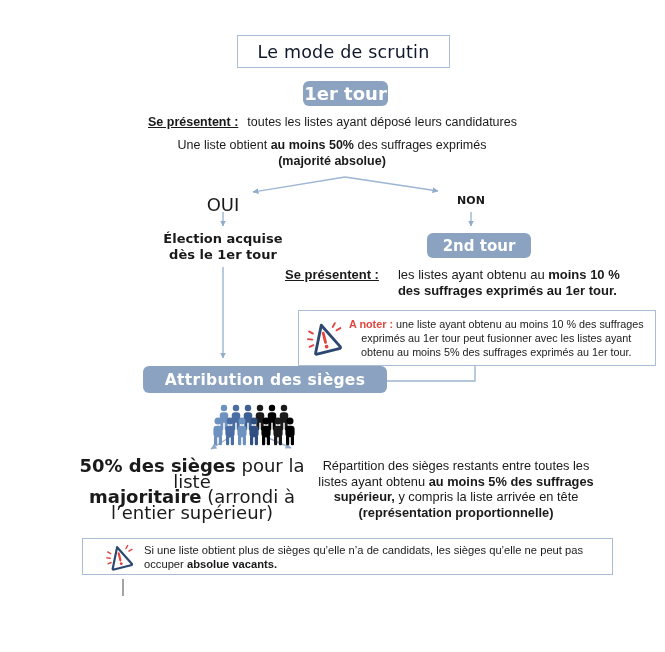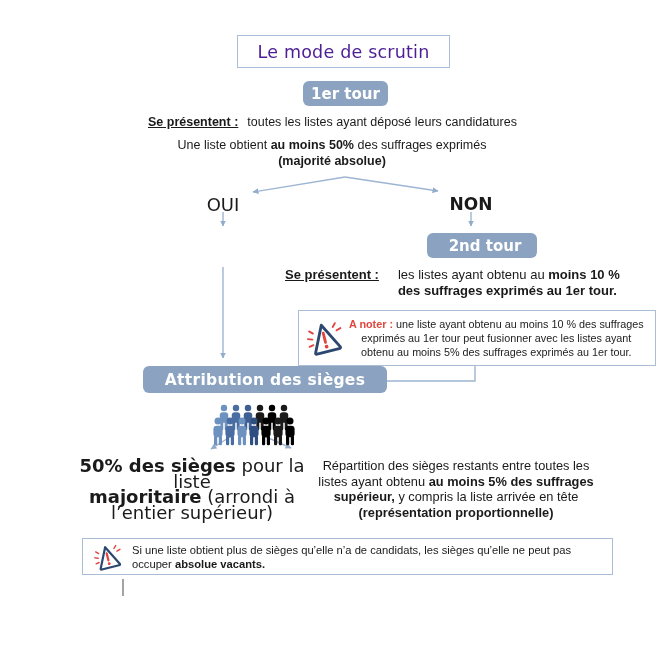--- a/index.html
+++ b/index.html
@@ -6,51 +6,51 @@
   .canvas{position:relative;width:665px;height:652px;background:#ffffff;overflow:hidden;
           font-family:"Liberation Sans",sans-serif;color:#1a1a1a;}
   .fA{font-family:"DejaVu Sans",sans-serif;}
   .fB{font-family:"Liberation Sans",sans-serif;}
   .abs{position:absolute;}
   .overlay{position:absolute;left:0;top:0;z-index:1;pointer-events:none;}
   .z2{z-index:2;}
 
   .title-box{left:237px;top:35px;width:211px;height:31px;border:1.6px solid #a9bdd6;
              display:flex;align-items:center;justify-content:center;
-             font-size:17.5px;letter-spacing:.2px;color:#4c1d95;}
+             font-size:17.5px;letter-spacing:.2px;color:#0f172a;}
   .badge{background:#8ba3c0;color:#fff;border-radius:6px;font-weight:bold;
          display:flex;align-items:center;justify-content:center;}
-  .b1{left:303px;top:81px;width:85px;height:25px;font-size:15px;}
-  .b2{left:427px;top:233px;width:104px;height:25px;font-size:15px;padding-left:6px;}
+  .b1{left:303px;top:81px;width:85px;height:25px;font-size:18px;}
+  .b2{left:427px;top:233px;width:104px;height:25px;font-size:15px;}
   .b3{left:143px;top:366px;width:244px;height:27px;font-size:15.5px;letter-spacing:.3px;}
 
   .present1{left:148px;top:115px;font-size:12.5px;white-space:nowrap;}
   .lbl{font-weight:bold;text-decoration:underline;margin-right:9px;}
   .cond{left:12px;top:137px;width:640px;text-align:center;font-size:12.5px;line-height:16px;}
   .cond .l2{font-weight:bold;}
 
   .oui{left:198px;top:194px;width:50px;text-align:center;font-weight:normal;font-size:18px;}
-  .non{left:446px;top:194px;width:50px;text-align:center;font-weight:bold;font-size:17px;}
+  .non{left:446px;top:194px;width:50px;text-align:center;font-weight:bold;font-size:11px;}
   .acquise{left:138px;top:231px;width:170px;text-align:center;font-weight:bold;
            font-size:13px;line-height:15.5px;}
 
   .present2{left:285px;top:267px;display:flex;gap:10px;font-size:13px;line-height:15.5px;white-space:nowrap;}
   .present2 .b2l{font-weight:bold;}
 
   .note-box{left:298px;top:310px;width:358px;height:56px;border:1.6px solid #a9bdd6;
             display:flex;align-items:center;gap:5px;padding-left:7px;box-sizing:border-box;}
   .note-text{font-size:10.8px;line-height:14px;color:#222;text-align:center;}
   .note-text div{white-space:nowrap;}
   .red{color:#e0453e;font-weight:bold;}
 
   .seat-left{left:72px;top:458px;width:240px;text-align:center;font-size:18px;line-height:15.5px;}
   .seat-right{left:295px;top:458px;width:322px;text-align:center;font-size:12.8px;line-height:15.5px;}
 
   .footer-box{left:82px;top:538px;width:531px;height:37px;border:1.6px solid #a9bdd6;
-              display:flex;align-items:center;gap:9px;padding-left:10px;box-sizing:border-box;}
+              display:flex;align-items:center;gap:9px;padding-left:22px;box-sizing:border-box;}
   .footer-text{font-size:11.2px;line-height:14px;}
   .footer-text div{white-space:nowrap;}
 
   .stray-line{left:122px;top:579px;width:1.5px;height:17px;background:#a3a3a3;}
   .crowd{left:208px;top:400px;}
   b{font-weight:bold;}
 </style>
 </head>
 <body>
 
@@ -85,20 +85,24 @@
   </div>
 
   <div class="abs cond fB z2">
     <div><span>Une liste obtient </span><b>au moins 50%</b><span> des suffrages exprimés</span></div>
     <div class="l2">(majorité absolue)</div>
   </div>
 
   <div class="abs oui fA z2">OUI</div>
   <div class="abs non fA z2">NON</div>
 
+  <div class="abs acquise fA z2">
+    <div>Élection acquise</div>
+    <div>dès le 1er tour</div>
+  </div>
 
   <div class="abs badge b2 fA z2">2nd tour</div>
 
   <div class="abs present2 fB z2">
     <span class="lbl">Se présentent :</span>
     <span class="txt">
       <span>les listes ayant obtenu au </span><b>moins 10 %</b><br>
       <b class="b2l">des suffrages exprimés au 1er tour.</b>
     </span>
   </div>

